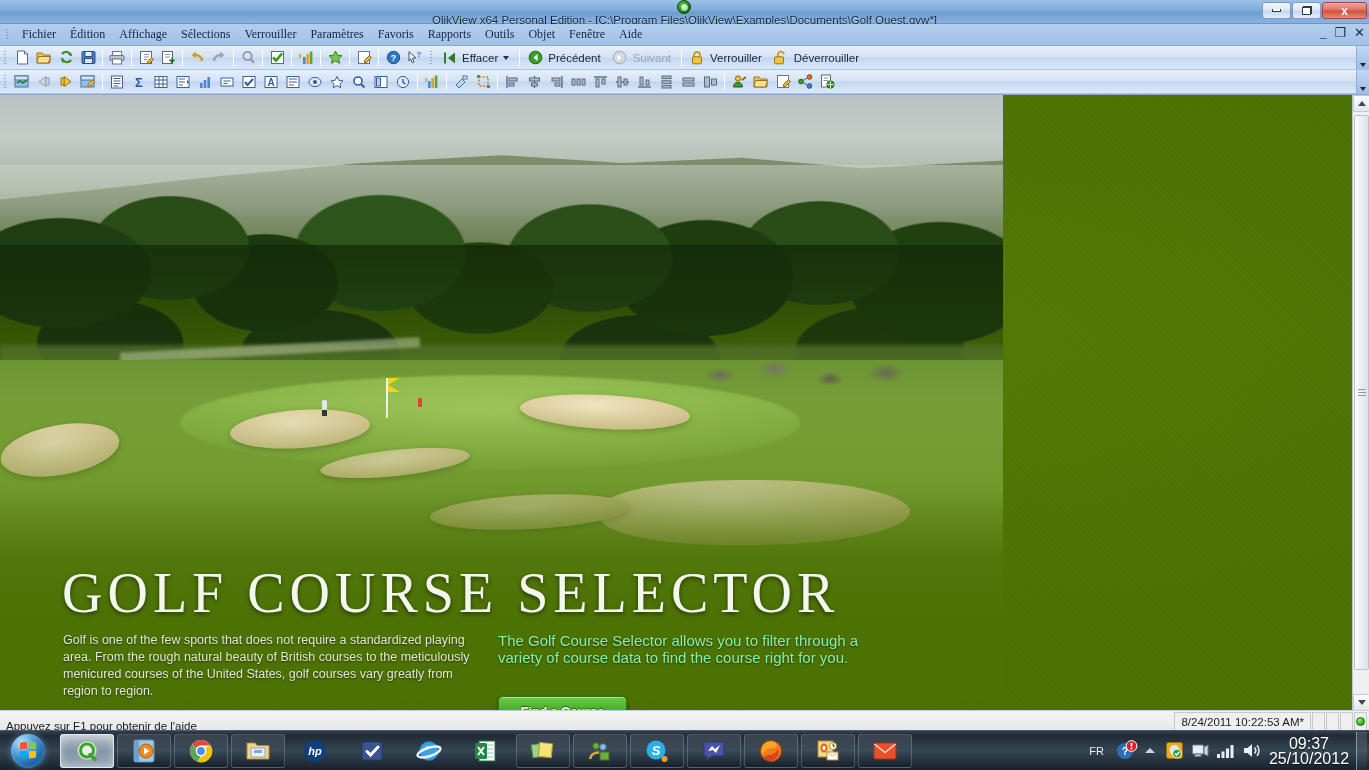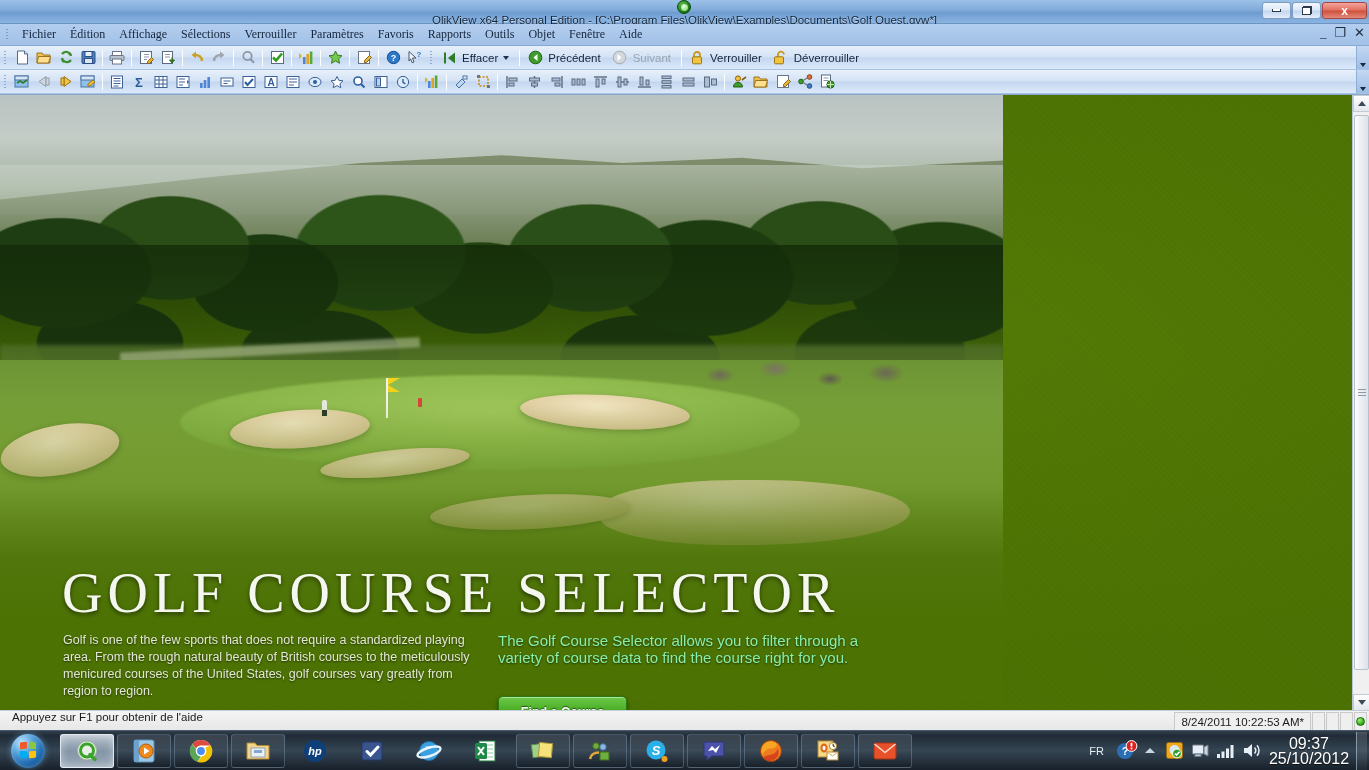--- a/index.html
+++ b/index.html
@@ -339,24 +339,23 @@
   .sb-grip {
     width: 8px; height: 7px;
     background-image: repeating-linear-gradient(to bottom, #8d98a5 0 1px, transparent 1px 3px);
   }
 
   
   .statusbar {
     height: 22px;
     background: linear-gradient(to bottom, #f4f4f4, #e6e6e6);
     border-top: 1px solid #c6cdd6;
-    display: flex; align-items: flex-start;
+    display: flex; align-items: flex-end;
     font-size: 11.5px; color: #1b1b1b;
     position: relative;
-    padding-left: 6px;
   }
   .sb-left { padding-left: 6px; }
   .sb-right { position: absolute; right: 2px; top: 1px; display: flex; align-items: center; height: 19px;}
   .sb-panel {
     height: 19px; border: 1px solid #c9c9c9; background: #efefef;
     display: flex; align-items: center; justify-content: center;
     margin-left: 1px; padding: 0 6px; font-size: 11.5px; color: #1b1b1b;
     white-space: nowrap;
   }
   .sb-panel.sm { width: 13px; padding: 0; }

